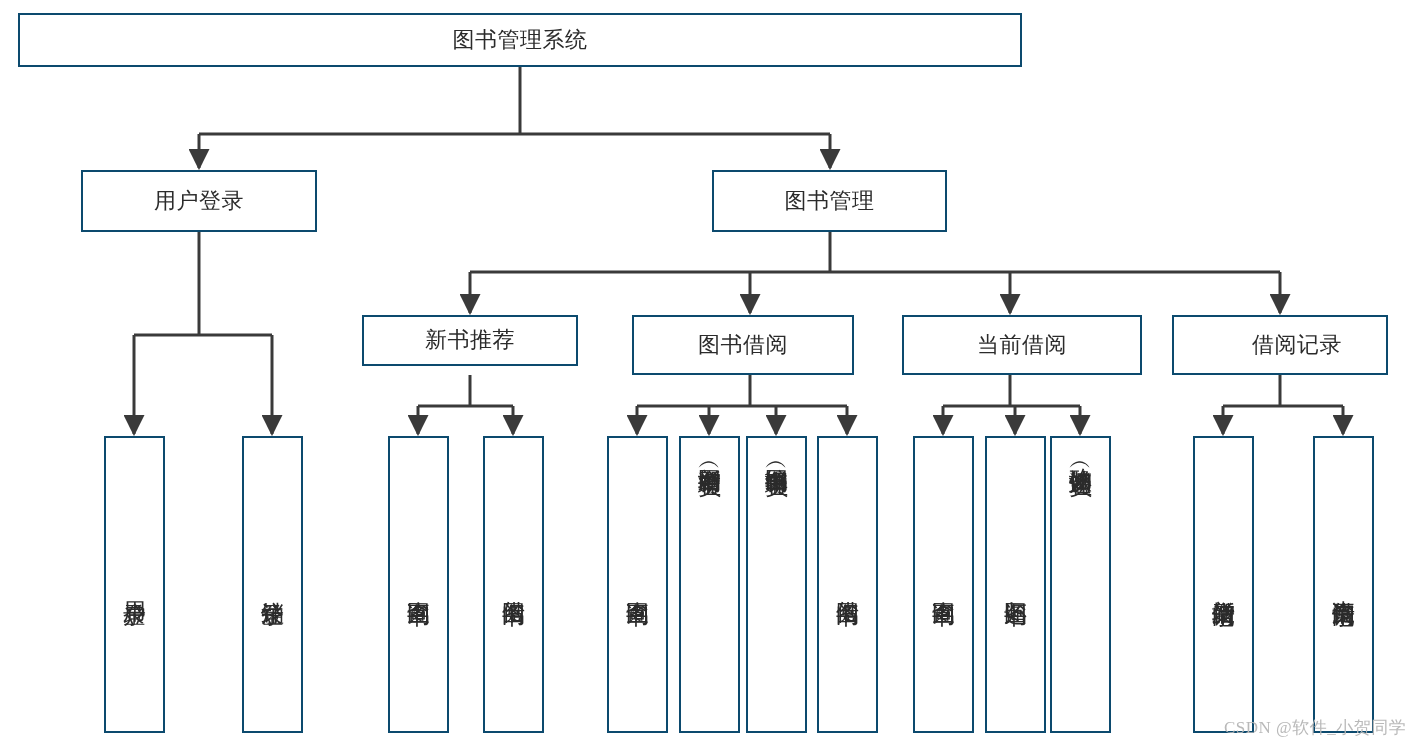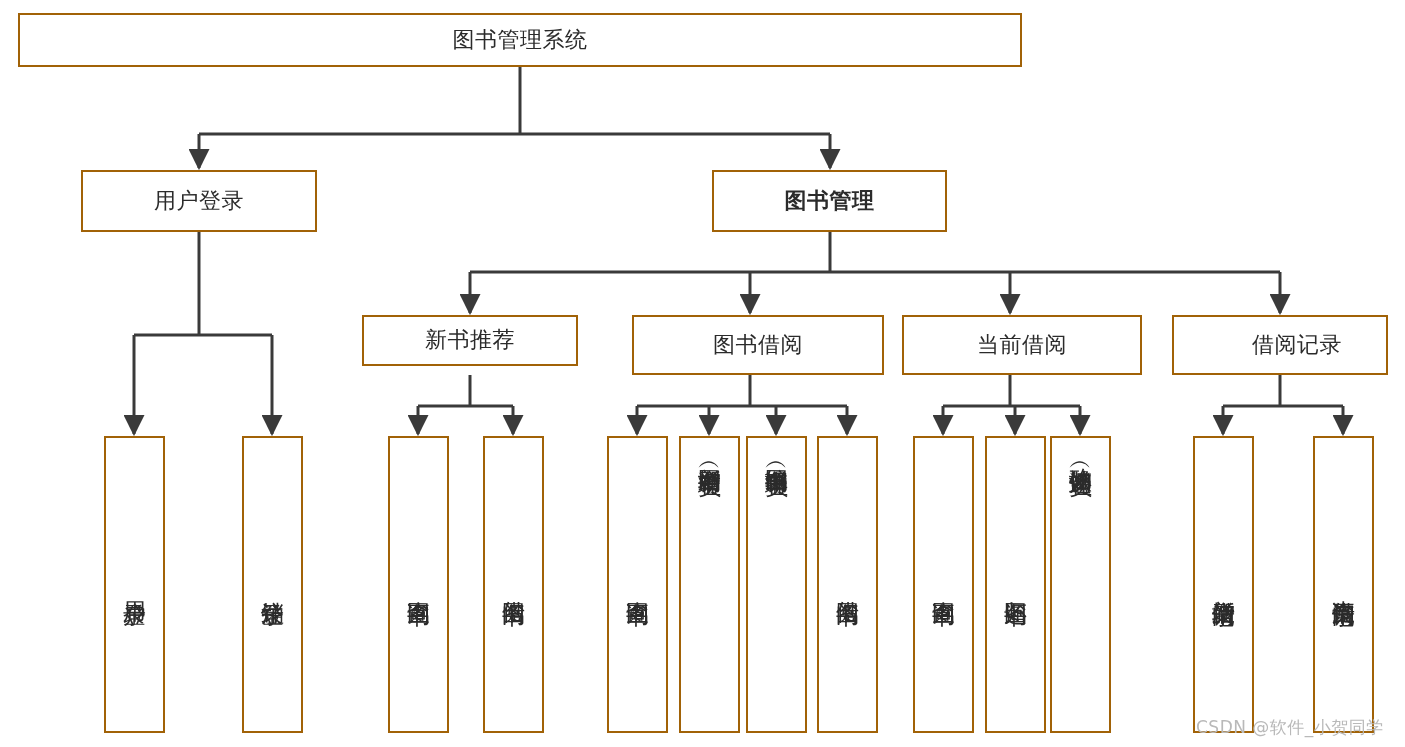--- a/index.html
+++ b/index.html
@@ -22,21 +22,21 @@
     left: 0;
     top: 0;
     width: 1405px;
     height: 747px;
     pointer-events: none;
   }
   .node {
     position: absolute;
     box-sizing: border-box;
     background: #ffffff;
-    border: 2px solid #a16207;
+    border: 2px solid #0c4a6e;
     display: flex;
     align-items: center;
     justify-content: center;
     color: #2b2b2b;
   }
   .node.horizontal .node-label {
     writing-mode: horizontal-tb;
     font-size: 22px;
     line-height: 1.1;
     letter-spacing: 0.5px;
@@ -122,28 +122,28 @@
     </g>
   </svg>
 
   <div class="node horizontal" style="left: 18px; top: 13px; width: 1004px; height: 54px;">
     <span class="node-label">图书管理系统</span>
   </div>
 
   <div class="node horizontal" style="left: 81px; top: 170px; width: 236px; height: 62px;">
     <span class="node-label">用户登录</span>
   </div>
-  <div class="node horizontal" style="left: 712px; top: 170px; width: 235px; height: 62px; font-weight: bold;">
+  <div class="node horizontal" style="left: 712px; top: 170px; width: 235px; height: 62px;">
     <span class="node-label">图书管理</span>
   </div>
 
   <div class="node horizontal" style="left: 362px; top: 315px; width: 216px; height: 51px;">
     <span class="node-label">新书推荐</span>
   </div>
-  <div class="node horizontal" style="left: 632px; top: 315px; width: 252px; height: 60px;">
+  <div class="node horizontal" style="left: 632px; top: 315px; width: 222px; height: 60px;">
     <span class="node-label">图书借阅</span>
   </div>
   <div class="node horizontal" style="left: 902px; top: 315px; width: 240px; height: 60px;">
     <span class="node-label">当前借阅</span>
   </div>
   <div class="node horizontal" style="left: 1172px; top: 315px; width: 216px; height: 60px; padding-left: 34px;">
     <span class="node-label">借阅记录</span>
   </div>
 
   <div class="node vertical centered" style="left: 104px; top: 436px; width: 61px; height: 297px;">
@@ -179,15 +179,15 @@
   <div class="node vertical" style="left: 1050px; top: 436px; width: 61px; height: 297px;">
     <span class="node-label">确认归还（管理员）</span>
   </div>
   <div class="node vertical centered" style="left: 1193px; top: 436px; width: 61px; height: 297px;">
     <span class="node-label">新增借阅记录</span>
   </div>
   <div class="node vertical centered" style="left: 1313px; top: 436px; width: 61px; height: 297px;">
     <span class="node-label">查询借阅记录</span>
   </div>
 
-  <div class="watermark" style="left: 1196px; top: 716px; color: rgb(185, 185, 185);">CSDN @软件_小贺同学</div>
+  <div class="watermark" style="left: 1224px; top: 716px; color: rgb(185, 185, 185); font-family: Liberation Serif, serif;">CSDN @软件_小贺同学</div>
 
 </div>
 
 </body></html>

